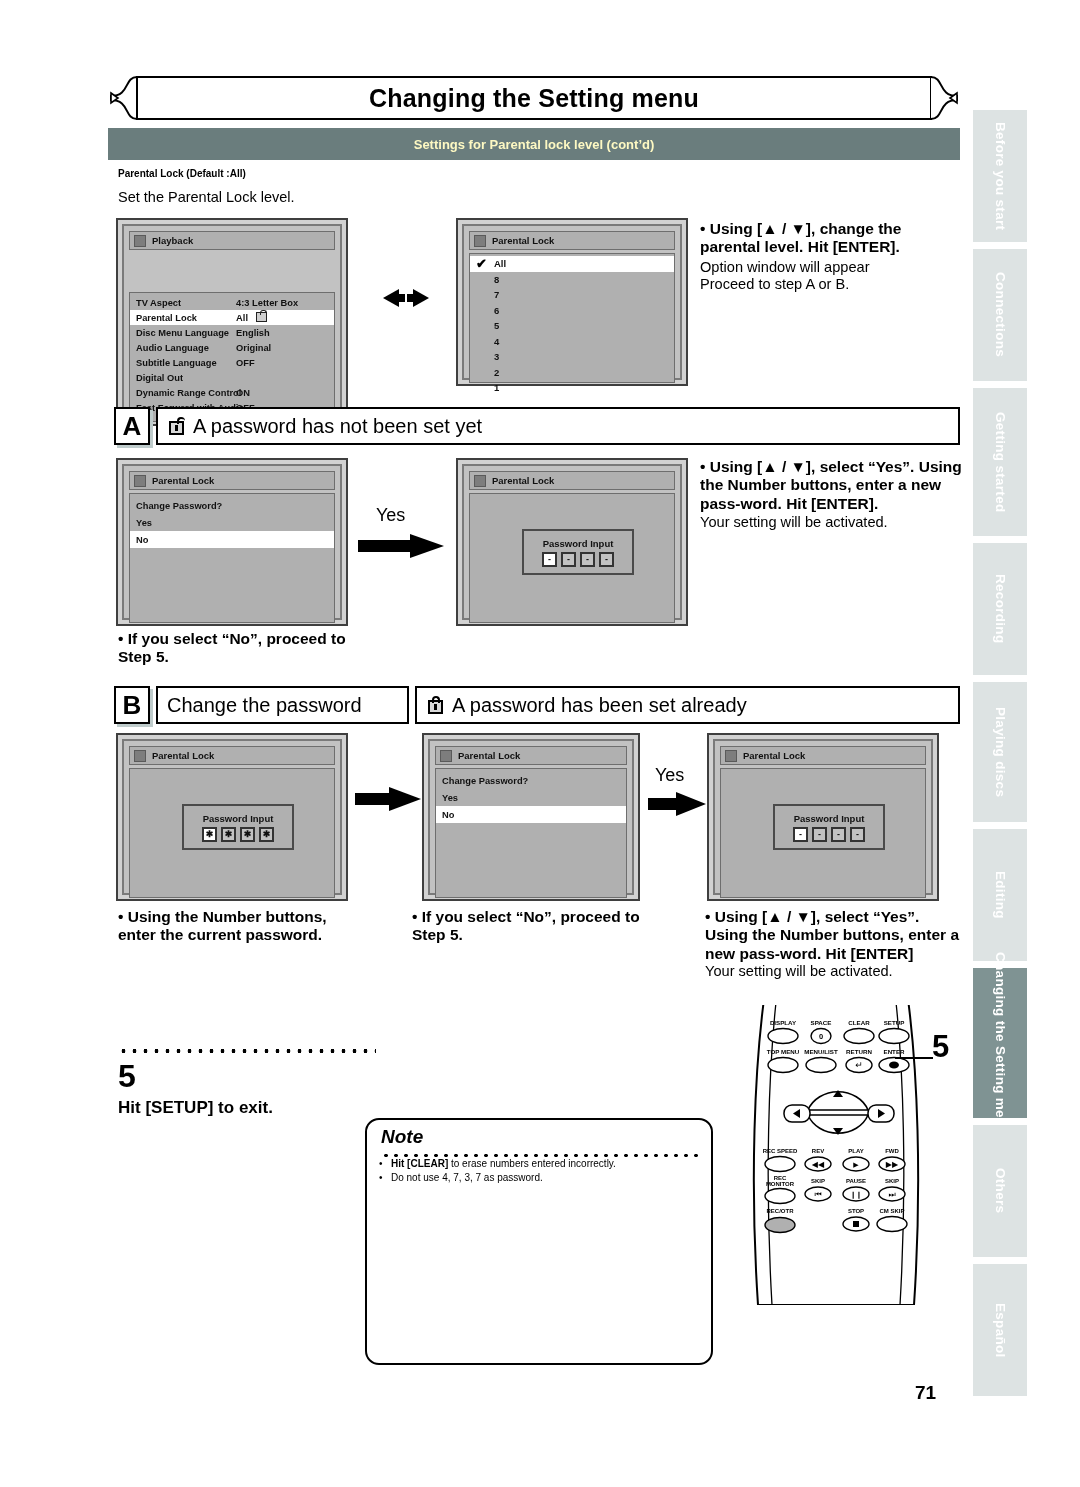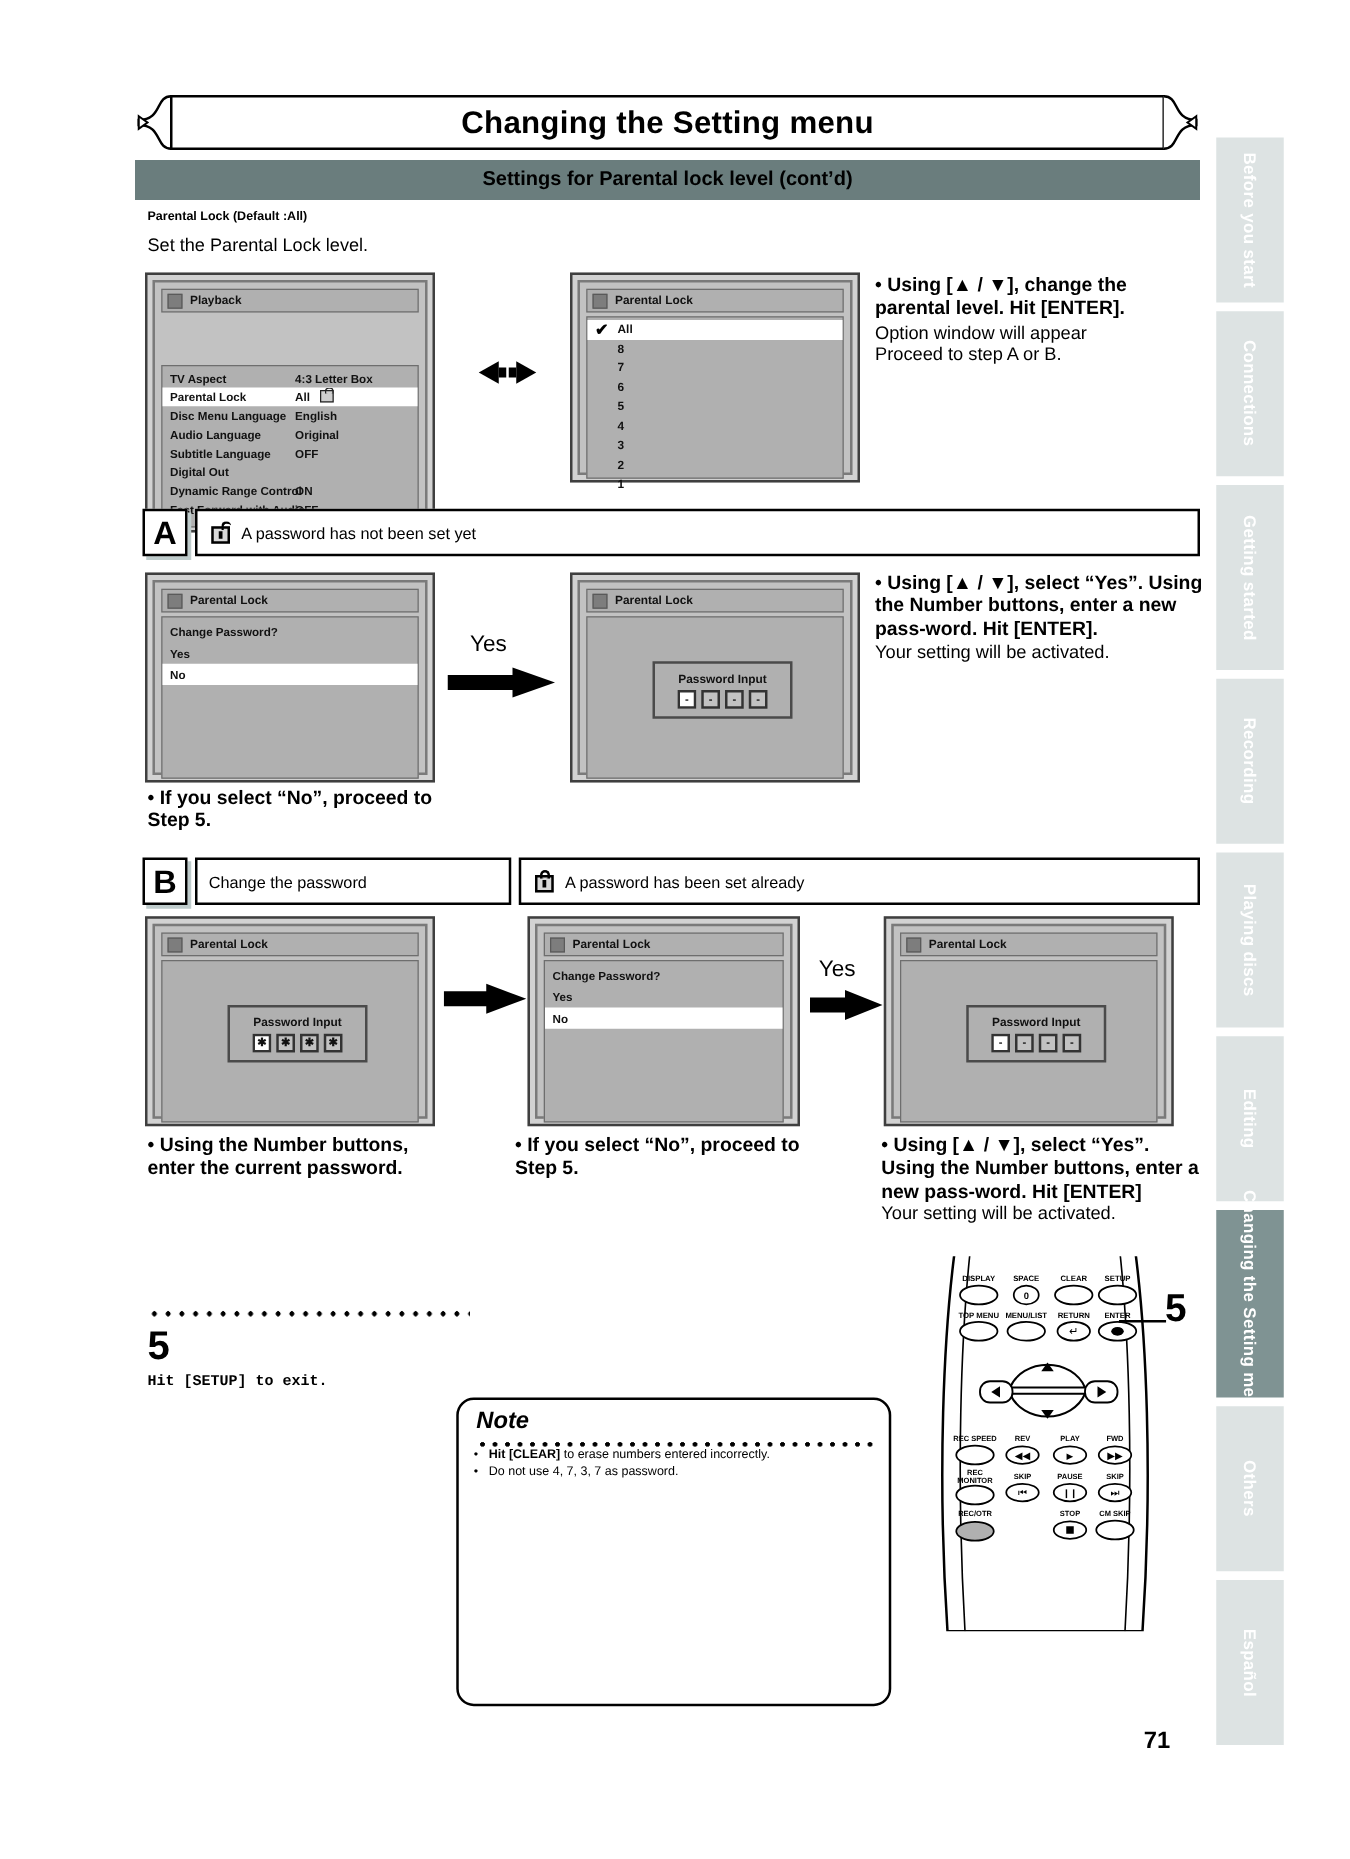--- a/index.html
+++ b/index.html
@@ -32,21 +32,21 @@
     position:absolute; top:0; width:30px; height:44px;
   }
   .scroll-end svg{ display:block; }
 
   
   .subbar{
     position:absolute; left:108px; top:128px; width:852px; height:32px;
     background:#6a7d7d;
     display:flex; align-items:center; justify-content:center;
   }
-  .subbar .t{ color:#000000; font-size:16px; font-weight:bold; }
+  .subbar .t{ color:#fef9c3; font-size:13px; font-weight:bold; }
 
   
   .h-bold{ position:absolute; font-weight:bold; font-size:10px; }
   .p-reg{ position:absolute; font-size:14.5px; }
 
   
   .osd{
     position:absolute;
     background:#b8b8b8;
     border:2px solid #3a3a3a;
@@ -116,21 +116,21 @@
   .ab-wrap{ position:absolute; display:flex; align-items:stretch; }
   .ab-badge{
     width:36px; border:2px solid #000; background:#fff;
     display:flex; align-items:center; justify-content:center;
     font-size:26px; font-weight:bold; line-height:1;
     box-shadow:3px 3px 0 #bfcccc;
   }
   .ab-bar{
     border:2px solid #000; background:#fff; margin-left:6px;
     display:flex; align-items:center; gap:9px; padding-left:11px;
-    font-size:13px;
+    font-size:20px;
   }
   .lock{
     position:relative; width:15px; height:14px; border:2px solid #000;
     background:#d8d8d8; flex:0 0 auto; margin-top:3px;
   }
   .lock .sh{
     position:absolute; left:2px; top:-6px; width:8px; height:7px;
     border:2px solid #000; border-bottom:none; border-radius:5px 5px 0 0;
   }
   .lock.open .sh{ left:6px; border-right:none; }
@@ -487,21 +487,21 @@
   <div class="cap-blk" style="left:412px; top:908px; width:240px;">
     <div class="b">• If you select “No”, proceed to Step 5.</div>
   </div>
   <div class="cap-blk" style="left:705px; top:908px; width:258px;">
     <div class="b">• Using [▲ / ▼], select “Yes”. Using the Number buttons, enter a new pass-word. Hit [ENTER]</div>
     <div class="n">Your setting will be activated.</div>
   </div>
 
   <div class="dots" style="left:118px; top:1048px; width:258px;"></div>
   <div class="stepnum" style="left:118px; top:1060px;">5</div>
-  <div class="h-bold" style="left:118px; top:1098px; font-size:12px;font-family:Liberation Mono, monospace;">Hit [SETUP] to exit.</div>
+  <div class="h-bold" style="left:118px; top:1098px; font-size:17px;">Hit [SETUP] to exit.</div>
 
   <div class="note">
     <div class="ttl">Note</div>
     <div class="ndots"></div>
     <ul>
       <li><span style="font-weight:bold;">Hit [CLEAR]</span> to erase numbers entered incorrectly.</li>
       <li>Do not use 4, 7, 3, 7 as password.</li>
     </ul>
   </div>
 

